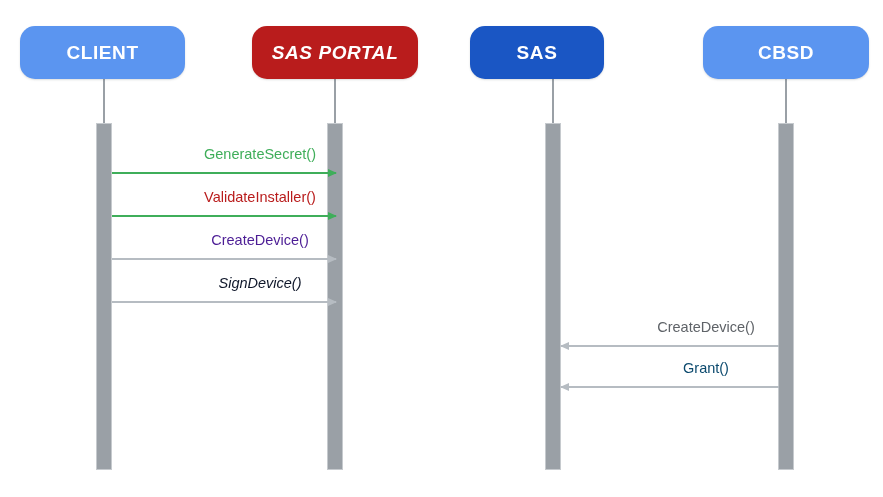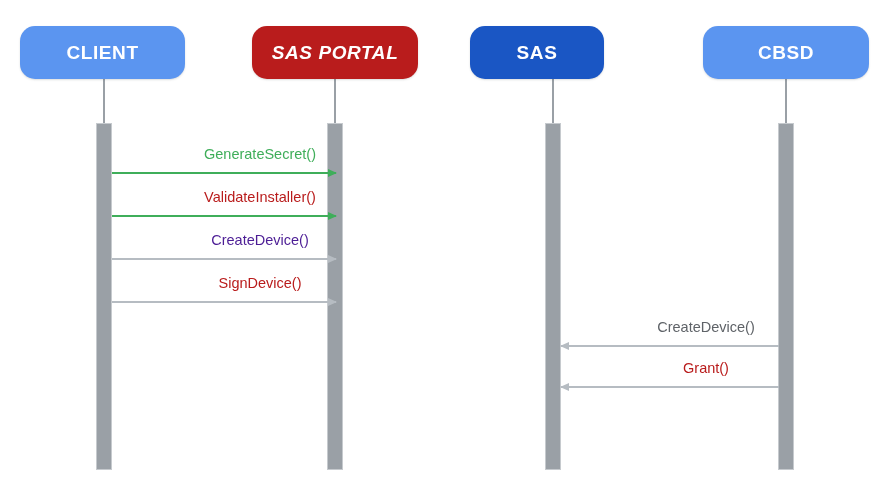--- a/index.html
+++ b/index.html
@@ -140,30 +140,30 @@
     <div class="arrow-head right" style="border-left-color:#3FAE5A;"></div>
   </div>
 
   <div class="message" style="left:112px; top:258px; width:224px;">
     <div class="message-label" style="color:#4c1d95;">CreateDevice()</div>
     <div class="message-line" style="background:#B6BCC2;"></div>
     <div class="arrow-head right" style="border-left-color:#B6BCC2;"></div>
   </div>
 
   <div class="message" style="left:112px; top:301px; width:224px;">
-    <div class="message-label" style="color:#b91c1c;">SignDevice()</div>
+    <div class="message-label" style="color:#0f172a;font-style:italic;">SignDevice()</div>
     <div class="message-line" style="background:#B6BCC2;"></div>
     <div class="arrow-head right" style="border-left-color:#B6BCC2;"></div>
   </div>
 
   <div class="message" style="left:561px; top:345px; width:218px;">
     <div class="message-label" style="color:#5F6368;">CreateDevice()</div>
     <div class="message-line" style="background:#B6BCC2;"></div>
     <div class="arrow-head left" style="border-right-color:#B6BCC2;"></div>
   </div>
 
   <div class="message" style="left:561px; top:386px; width:218px;">
-    <div class="message-label" style="color:#b91c1c;">Grant()</div>
+    <div class="message-label" style="color:#0c4a6e;">Grant()</div>
     <div class="message-line" style="background:#B6BCC2;"></div>
     <div class="arrow-head left" style="border-right-color:#B6BCC2;"></div>
   </div>
 
 </div>
 
 </body></html>

